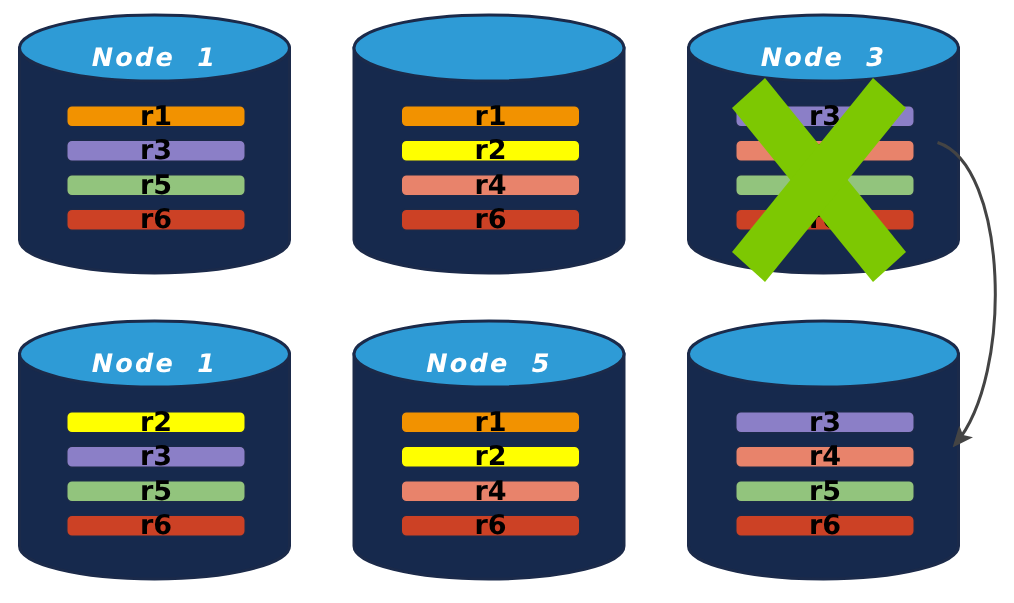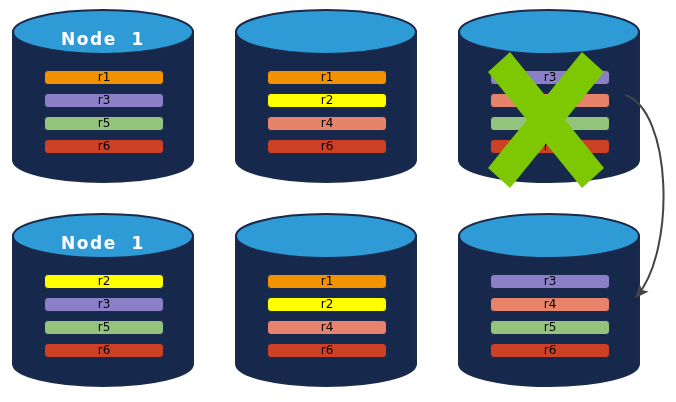--- a/index.html
+++ b/index.html
@@ -39,38 +39,39 @@
     top: 21px;
     width: 186px;
     text-align: center;
     color: #ffffff;
     font-size: 17px;
     font-weight: bold;
     letter-spacing: 1.5px;
     white-space: pre;
     z-index: 3;
     pointer-events: none;
+    font-style: italic;
   }
   .bars {
     position: absolute;
     left: 34px;
     top: 62px;
     width: 120px;
     z-index: 2;
   }
   .bar {
     position: relative;
     height: 15px;
     margin-bottom: 8px;
     border: 1px solid #1b2a4a;
     border-radius: 4px;
     box-sizing: border-box;
     text-align: center;
-    font-size: 12px;
-    font-weight: normal;
+    font-size: 18px;
+    font-weight: bold;
     color: #000000;
     line-height: 13px;
   }
   .bar:last-child { margin-bottom: 0; }
   .x-mark {
     position: absolute;
     z-index: 4;
     pointer-events: none;
   }
   .arrow-layer {
@@ -110,20 +111,21 @@
         <div class="bar" style="background: rgb(255, 255, 0);">r2</div>
         <div class="bar" style="background: rgb(232, 131, 107);">r4</div>
         <div class="bar" style="background: rgb(204, 65, 37);">r6</div>
       </div>
     </div>
     <div class="node" style="left: 456px; top: 8px;">
       <svg class="cyl-svg" viewBox="0 0 186 178">
         <path d="M 3,24 L 3,152 A 90,22 0 0 0 183,152 L 183,24 Z" fill="#16294d" stroke="#1b2a4a" stroke-width="2"></path>
         <ellipse cx="93" cy="24" rx="90" ry="22" fill="#2E9BD6" stroke="#1b2a4a" stroke-width="2"></ellipse>
       </svg>
+      <div class="node-label">Node  3</div>
       <div class="bars">
         <div class="bar" style="background: rgb(139, 127, 199);">r3</div>
         <div class="bar" style="background: rgb(232, 131, 107);">r4</div>
         <div class="bar" style="background: rgb(146, 196, 125);">r5</div>
         <div class="bar" style="background: rgb(204, 65, 37);">r6</div>
       </div>
     </div>
     <div class="node" style="left: 10px; top: 212px;">
       <svg class="cyl-svg" viewBox="0 0 186 178">
         <path d="M 3,24 L 3,152 A 90,22 0 0 0 183,152 L 183,24 Z" fill="#16294d" stroke="#1b2a4a" stroke-width="2"></path>
@@ -135,20 +137,21 @@
         <div class="bar" style="background: rgb(139, 127, 199);">r3</div>
         <div class="bar" style="background: rgb(146, 196, 125);">r5</div>
         <div class="bar" style="background: rgb(204, 65, 37);">r6</div>
       </div>
     </div>
     <div class="node" style="left: 233px; top: 212px;">
       <svg class="cyl-svg" viewBox="0 0 186 178">
         <path d="M 3,24 L 3,152 A 90,22 0 0 0 183,152 L 183,24 Z" fill="#16294d" stroke="#1b2a4a" stroke-width="2"></path>
         <ellipse cx="93" cy="24" rx="90" ry="22" fill="#2E9BD6" stroke="#1b2a4a" stroke-width="2"></ellipse>
       </svg>
+      <div class="node-label">Node  5</div>
       <div class="bars">
         <div class="bar" style="background: rgb(242, 146, 0);">r1</div>
         <div class="bar" style="background: rgb(255, 255, 0);">r2</div>
         <div class="bar" style="background: rgb(232, 131, 107);">r4</div>
         <div class="bar" style="background: rgb(204, 65, 37);">r6</div>
       </div>
     </div>
     <div class="node" style="left: 456px; top: 212px;">
       <svg class="cyl-svg" viewBox="0 0 186 178">
         <path d="M 3,24 L 3,152 A 90,22 0 0 0 183,152 L 183,24 Z" fill="#16294d" stroke="#1b2a4a" stroke-width="2"></path>

